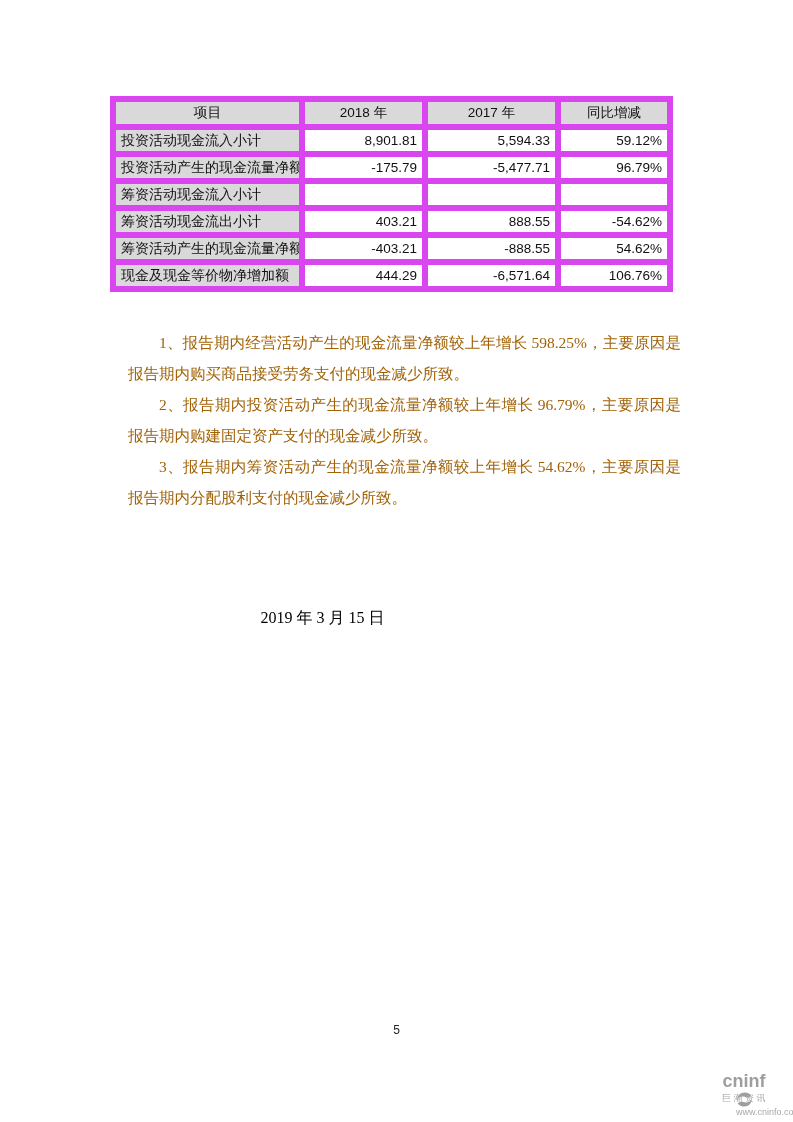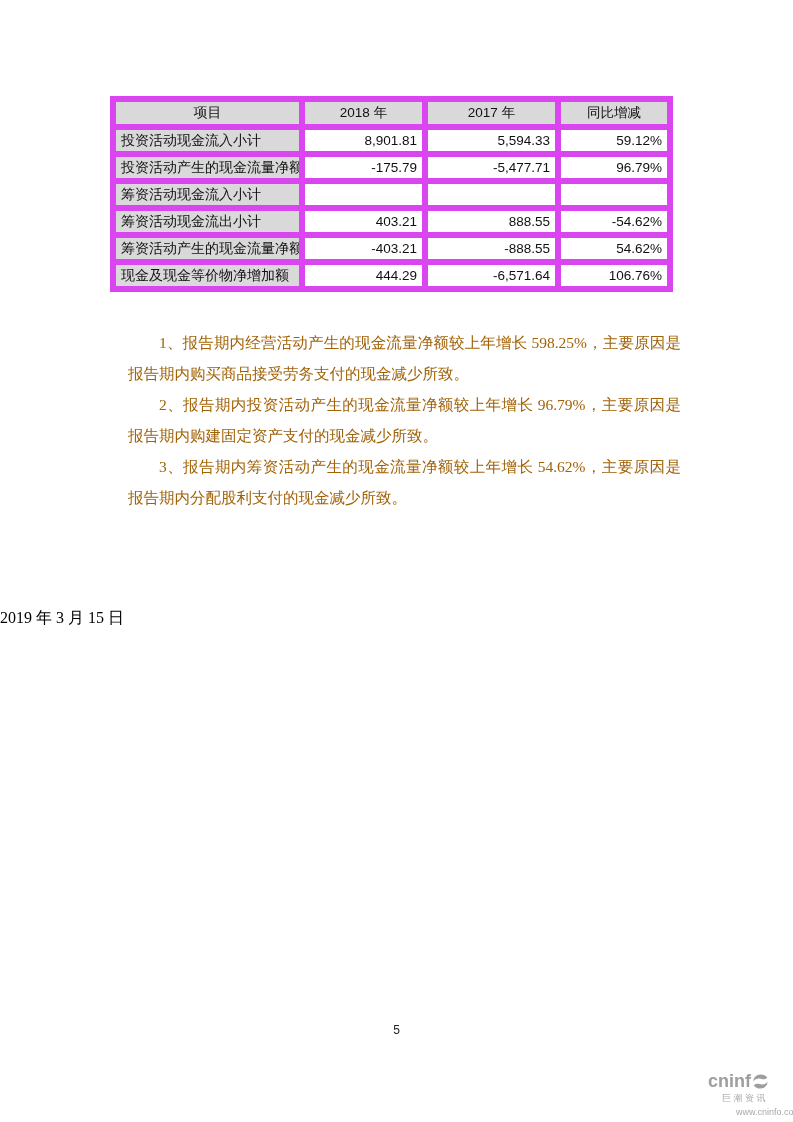--- a/index.html
+++ b/index.html
@@ -36,38 +36,38 @@
   
   .body-text {
     position:absolute; left:128px; top:327px; width:553px;
     font-size:15.5px; line-height:31px; text-align:justify; color:#a16207;
   }
   .body-text p { margin:0; text-indent:2em; }
 
   
   .date-line {
     position:absolute; top:608px; left:0; right:148px;
-    text-align:left; font-size:16px; color:#000;
+    text-align:center; font-size:16px; color:#000;
   }
 
   
   .page-number {
     position:absolute; top:1023px; left:0; width:100%;
     text-align:center; font-size:12px; color:#222;
     font-family:"Liberation Sans", sans-serif;
   }
 
   
   .footer-logo {
     position:absolute; right:3px; top:1072px; width:82px;
     color:#a9a9a9; text-align:right;
   }
   .logo-row {
-    display:flex; align-items:center; justify-content:flex-start;
-    padding-right:10px; gap:1px; height:18px;
+    display:flex; align-items:center; justify-content:space-between;
+    padding-right:10px; gap:1px; height:18px;flex-direction:column;
   }
   .logo-brand {
     font-family:"Liberation Sans", sans-serif; font-weight:bold;
     font-size:18px; letter-spacing:0px; color:#9e9e9e; line-height:1;
   }
   .swirl { width:17px; height:17px; display:block; }
   .logo-caption {
     font-size:9px; letter-spacing:2.5px; color:#a9a9a9;
     text-align:center; padding-right:8px; margin-top:2px;
     font-family:"Liberation Serif", serif;

